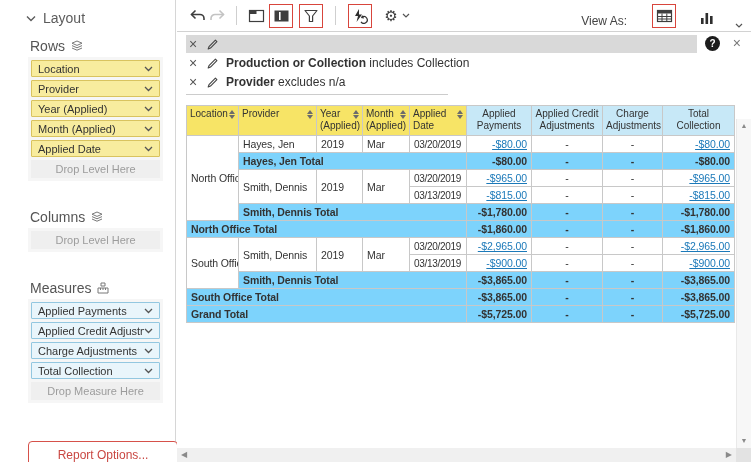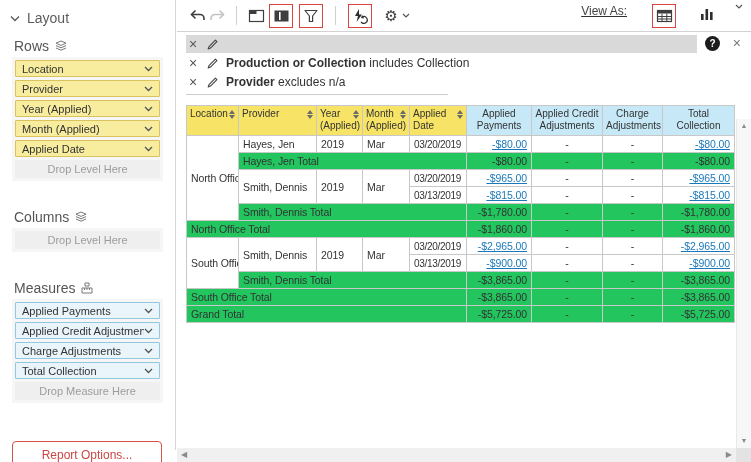--- a/index.html
+++ b/index.html
@@ -4,21 +4,21 @@
 <style>
   * { box-sizing: border-box; }
   html,body { margin:0; padding:0; }
   body {
     width:751px; height:462px; position:relative; overflow:hidden;
     background:#fff; color:#333;
     font-family:"Liberation Sans", sans-serif; font-size:11px;
   }
   
   .sidebar { position:absolute; left:0; top:0; width:176px; height:450px;
-    border-right:1px solid #d6d6d6; background:#fff; padding:6px 0 0 0; }
+    border-right:1px solid #d6d6d6; background:#fff; padding:6px 0 0 16px; }
   .section-header { display:flex; align-items:center; gap:7px; color:#5c5c5c;
     font-size:14px; padding:4px 0 6px 10px; }
   .zone-label { display:flex; align-items:center; gap:5px; color:#555;
     font-size:14px; padding:6px 0 3px 14px; }
   .zone-box { margin:0 12px 0 12px; background:#f6f6f6; padding:3px; }
   .pill { height:17px; display:flex; align-items:center; justify-content:space-between;
     padding:0 6px; margin-bottom:3px; border:1px solid; border-radius:1px; cursor:default; }
   .pill:last-of-type { margin-bottom:3px; }
   .pill.yellow { background:#f8ec9e; border-color:#d9c35f; }
   .pill.blue   { background:#e9f5fb; border-color:#93c7e0; }
@@ -32,21 +32,21 @@
   
   .main { position:absolute; left:177px; top:0; width:574px; height:462px; background:#fff; }
   .toolbar { height:32px; border-bottom:1px solid #d2d2d2; display:flex;
     align-items:center; padding:0 8px 0 10px; }
   .tb-sep { width:1px; height:19px; background:#cfcfcf; margin:0 9px; }
   .icon-btn { display:inline-flex; align-items:center; justify-content:center;
     width:20px; height:20px; cursor:pointer; }
   .redbox { border:1px solid #d8453c; padding:1px; display:inline-flex;
     align-items:center; margin:0 3px; }
   .tb-left { display:flex; align-items:center; }
-  .tb-right { margin-left:auto; display:flex; align-items:flex-start; gap:18px;text-decoration:underline; }
+  .tb-right { margin-left:auto; display:flex; align-items:flex-end; gap:18px; }
   .viewas { font-size:12px; color:#444; margin-right:4px; }
   .gear-glyph { font-size:15px; color:#3e3e3e; line-height:1; }
   
   .filters { padding:3px 0 0 9px; position:relative; }
   .filters-header { display:flex; align-items:center; gap:7px; height:19px;
     font-size:12px; color:#404040; margin-bottom:1px; cursor:pointer; }
   .filter-row { position:relative; height:18px; margin-bottom:1px; width:562px; }
   .filter-bar { display:flex; align-items:center; gap:7px; height:18px; padding-left:1px; }
   .filter-row.selected .filter-bar { background:#d9d9d9; width:511px; }
   .fx { color:#555; font-size:14px; line-height:1; cursor:pointer; width:12px; text-align:center; }
@@ -68,21 +68,21 @@
   .sort-ic { position:absolute; right:3px; top:4px; display:flex; flex-direction:column; gap:1px; cursor:pointer; }
   .sort-ic i { width:0; height:0; border-left:3.5px solid transparent; border-right:3.5px solid transparent; }
   .sort-ic .up { border-bottom:4px solid #6b6b6b; }
   .sort-ic .dn { border-top:4px solid #6b6b6b; }
   .report td { height:17px; padding:1px 4px; font-size:10.5px; letter-spacing:-0.1px;
     white-space:nowrap; overflow:hidden; vertical-align:middle; background:#fff; }
   td.c-dim { text-align:left; }
   td.c-date { text-align:left; padding:1px 2px 1px 4px; font-size:10px; letter-spacing:-0.3px; }
   td.c-num { text-align:right; }
   td.c-dash { text-align:center; }
-  tr.subtotal td { background:#22c55e; font-weight:normal; }
+  tr.subtotal td { background:#7dd3fc; font-weight:bold; }
   a.amount-link { color:#1b79b9; text-decoration:underline; cursor:pointer; }
   
   .vscroll { position:absolute; right:0; top:119px; bottom:14px; width:15px;
     background:#f7f7f7; border-left:1px solid #e9e9e9; }
   .vscroll .arr { position:absolute; left:0; width:100%; text-align:center;
     color:#8a8a8a; font-size:7px; line-height:10px; cursor:pointer; }
   .vscroll .arr.top { top:2px; } .vscroll .arr.bot { bottom:2px; }
   .hscroll { position:absolute; left:0; right:15px; bottom:0; height:14px; background:#f0f0f0; }
   .hscroll .arr { position:absolute; top:0; color:#8a8a8a; font-size:8px; line-height:14px; cursor:pointer; }
   .hscroll .arr.l { left:4px; } .hscroll .arr.r { right:4px; }

